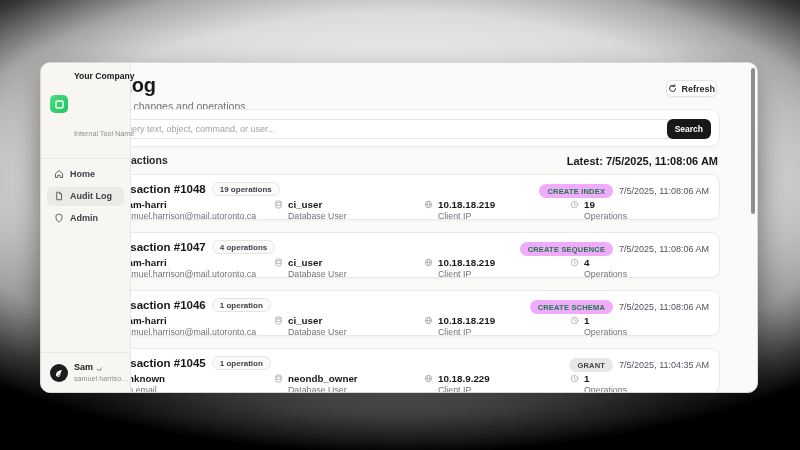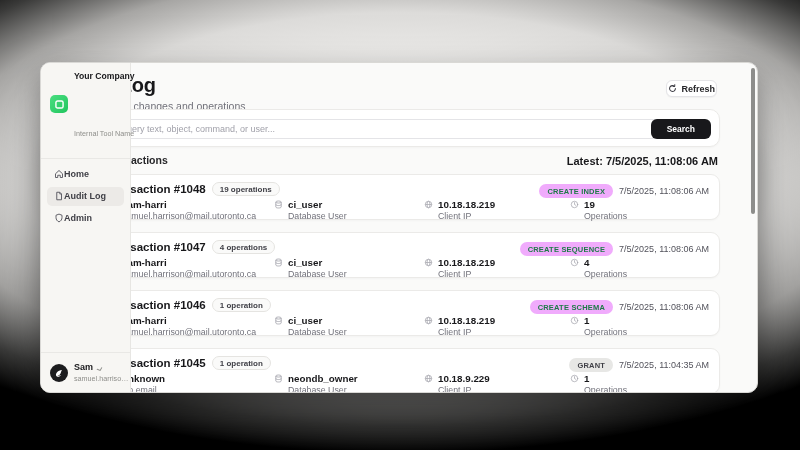--- a/index.html
+++ b/index.html
@@ -31,21 +31,21 @@
   }
   .brand-logo {
     width:18px; height:18px; border-radius:5px; flex:0 0 auto;
     background:linear-gradient(135deg,#4ade80,#22c55e);
     display:flex; align-items:center; justify-content:center;
   }
   .brand-name { font-size:8.6px; font-weight:bold; color:#18181b; line-height:1.25; white-space:nowrap; }
   .brand-sub { font-size:7.2px; color:#8e8e8a; line-height:1.25; white-space:nowrap;margin-top:47px; }
   .nav { padding:6px 6px; }
   .nav-item {
-    display:flex; align-items:center; gap:0; height:19px; padding:0 7px;
+    display:flex; align-items:center; gap:6px; height:19px; padding:0 7px;
     border-radius:5px; margin-bottom:3px; cursor:pointer;
     font-size:9px; font-weight:600; color:#3f3f46;
   }
   .nav-item .nico { width:10px; height:10px; color:#52525b; flex:0 0 auto; display:block; }
   .nav-item.active { background:#eceae7; }
   .side-user {
     position:absolute; left:0; bottom:0; width:100%; height:40px;
     border-top:1px solid #e9e8e5; padding:8px 9px;
     display:flex; align-items:center; gap:6px; background:#f7f6f3;
   }
@@ -73,21 +73,21 @@
     box-shadow:0 1px 2px rgba(0,0,0,.03);
   }
   .search-input {
     position:absolute; left:8px; top:9px; height:20px; width:604px;
     border:1px solid #e4e4e7; border-radius:6px; background:#fff;
     font-family:"Liberation Sans", sans-serif;
     font-size:9px; color:#18181b; padding:0 8px; outline:none;
   }
   .search-input::placeholder { color:#a1a1aa; }
   .search-btn {
-    position:absolute; right:8px; top:9px; height:20px; padding:0 16px;
+    position:absolute; right:8px; top:9px; height:20px; padding:0 8px;
     background:#18181b; color:#fff; border:none; border-radius:6px;
     font-family:"Liberation Sans", sans-serif;
     font-size:8.5px; font-weight:600; cursor:pointer;
   }
   .section-row { position:absolute; top:91px; left:62px; right:39px; height:12px; }
   .section-label { position:absolute; left:0; top:0; font-size:10.5px; font-weight:600; color:#27272a; white-space:nowrap; }
   .section-latest { position:absolute; right:0; top:1px; font-size:11px; font-weight:bold; color:#18181b; white-space:nowrap; }
   .tx-list { position:absolute; left:51px; top:111px; width:628px; }
   .tx-card {
     position:relative; width:628px; height:46px; margin-bottom:12px;

